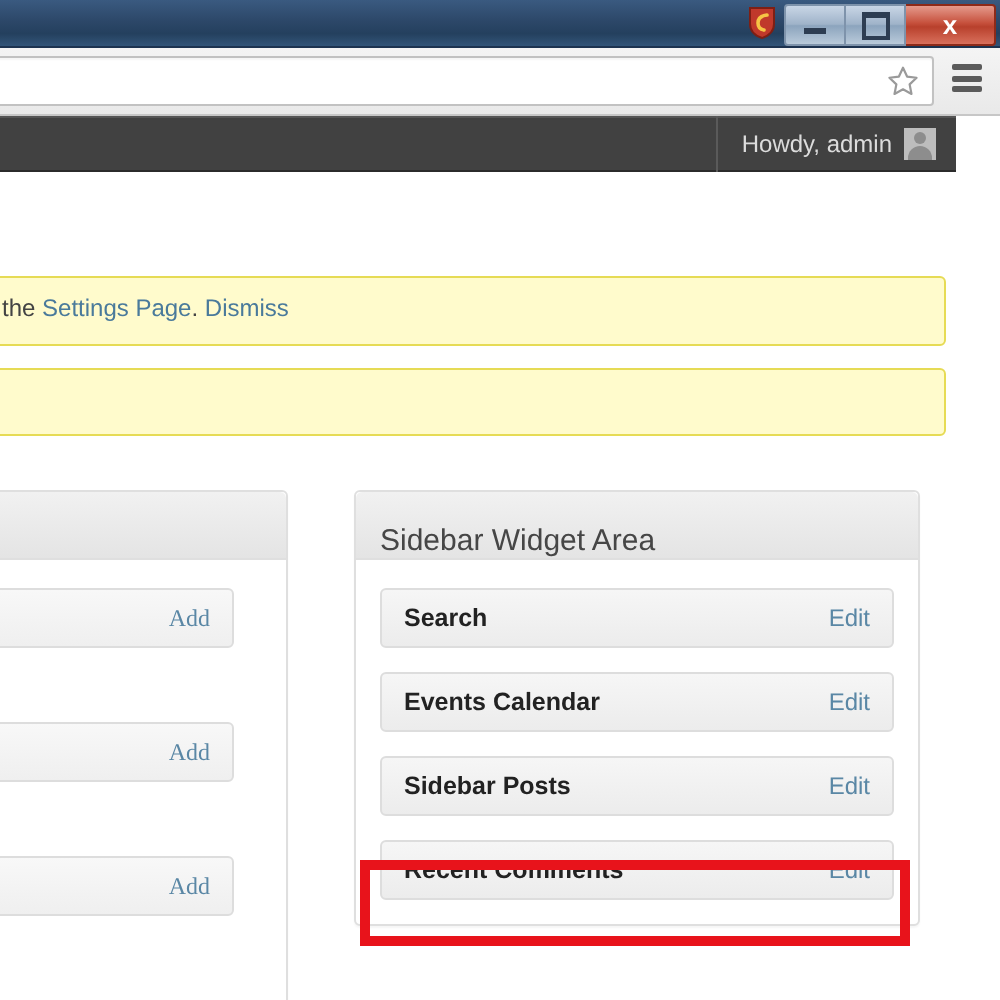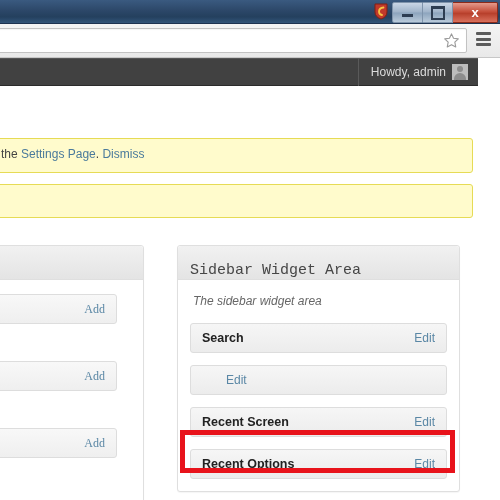--- a/index.html
+++ b/index.html
@@ -180,21 +180,21 @@
   }
   .panel-head {
     height: 33px;
     background: linear-gradient(180deg, #f1f1f1 0%, #e4e4e4 100%);
     border-bottom: 1px solid #dfdfdf;
     border-radius: 3px 3px 0 0;
     display: flex; align-items: center;
     padding: 0 12px;
   }
   .panel-title {
-    font-family: Liberation Mono, monospace;
+    font-family: Liberation Sans, sans-serif;
     font-size: 15px; color: #464646;
     white-space: nowrap;
     margin-top: 15px;
   }
   .panel-body { padding: 14px 12px 12px 12px; }
   .panel-desc {
     font-size: 12px; font-style: italic; color: #666;
     margin: 0 0 15px 3px; white-space: nowrap;
   }
 
@@ -367,38 +367,38 @@
       </div>
     </div>
 
     <div class="col-right">
       <div class="panel">
         <div class="panel-head">
           <span class="panel-title">Sidebar Widget Area</span>
         </div>
         <div class="panel-body">
 
-          <p class="panel-desc">The sidebar widget area</p>
 
           <div class="widget-row">
             <span class="widget-name">Search</span>
             <span class="widget-edit">Edit</span>
           </div>
 
           <div class="widget-row">
+            <span class="widget-name">Events Calendar</span>
             <span class="widget-edit">Edit</span>
           </div>
 
           <div class="widget-row">
-            <span class="widget-name">Recent Screen</span>
+            <span class="widget-name">Sidebar Posts</span>
             <span class="widget-edit">Edit</span>
           </div>
 
           <div class="widget-row last">
-            <span class="widget-name">Recent Options</span>
+            <span class="widget-name">Recent Comments</span>
             <span class="widget-edit">Edit</span>
           </div>
 
         </div>
       </div>
     </div>
 
     <div class="redbox" style="border-color: rgb(232, 19, 27);"></div>
 
     <div class="scrollbar">

